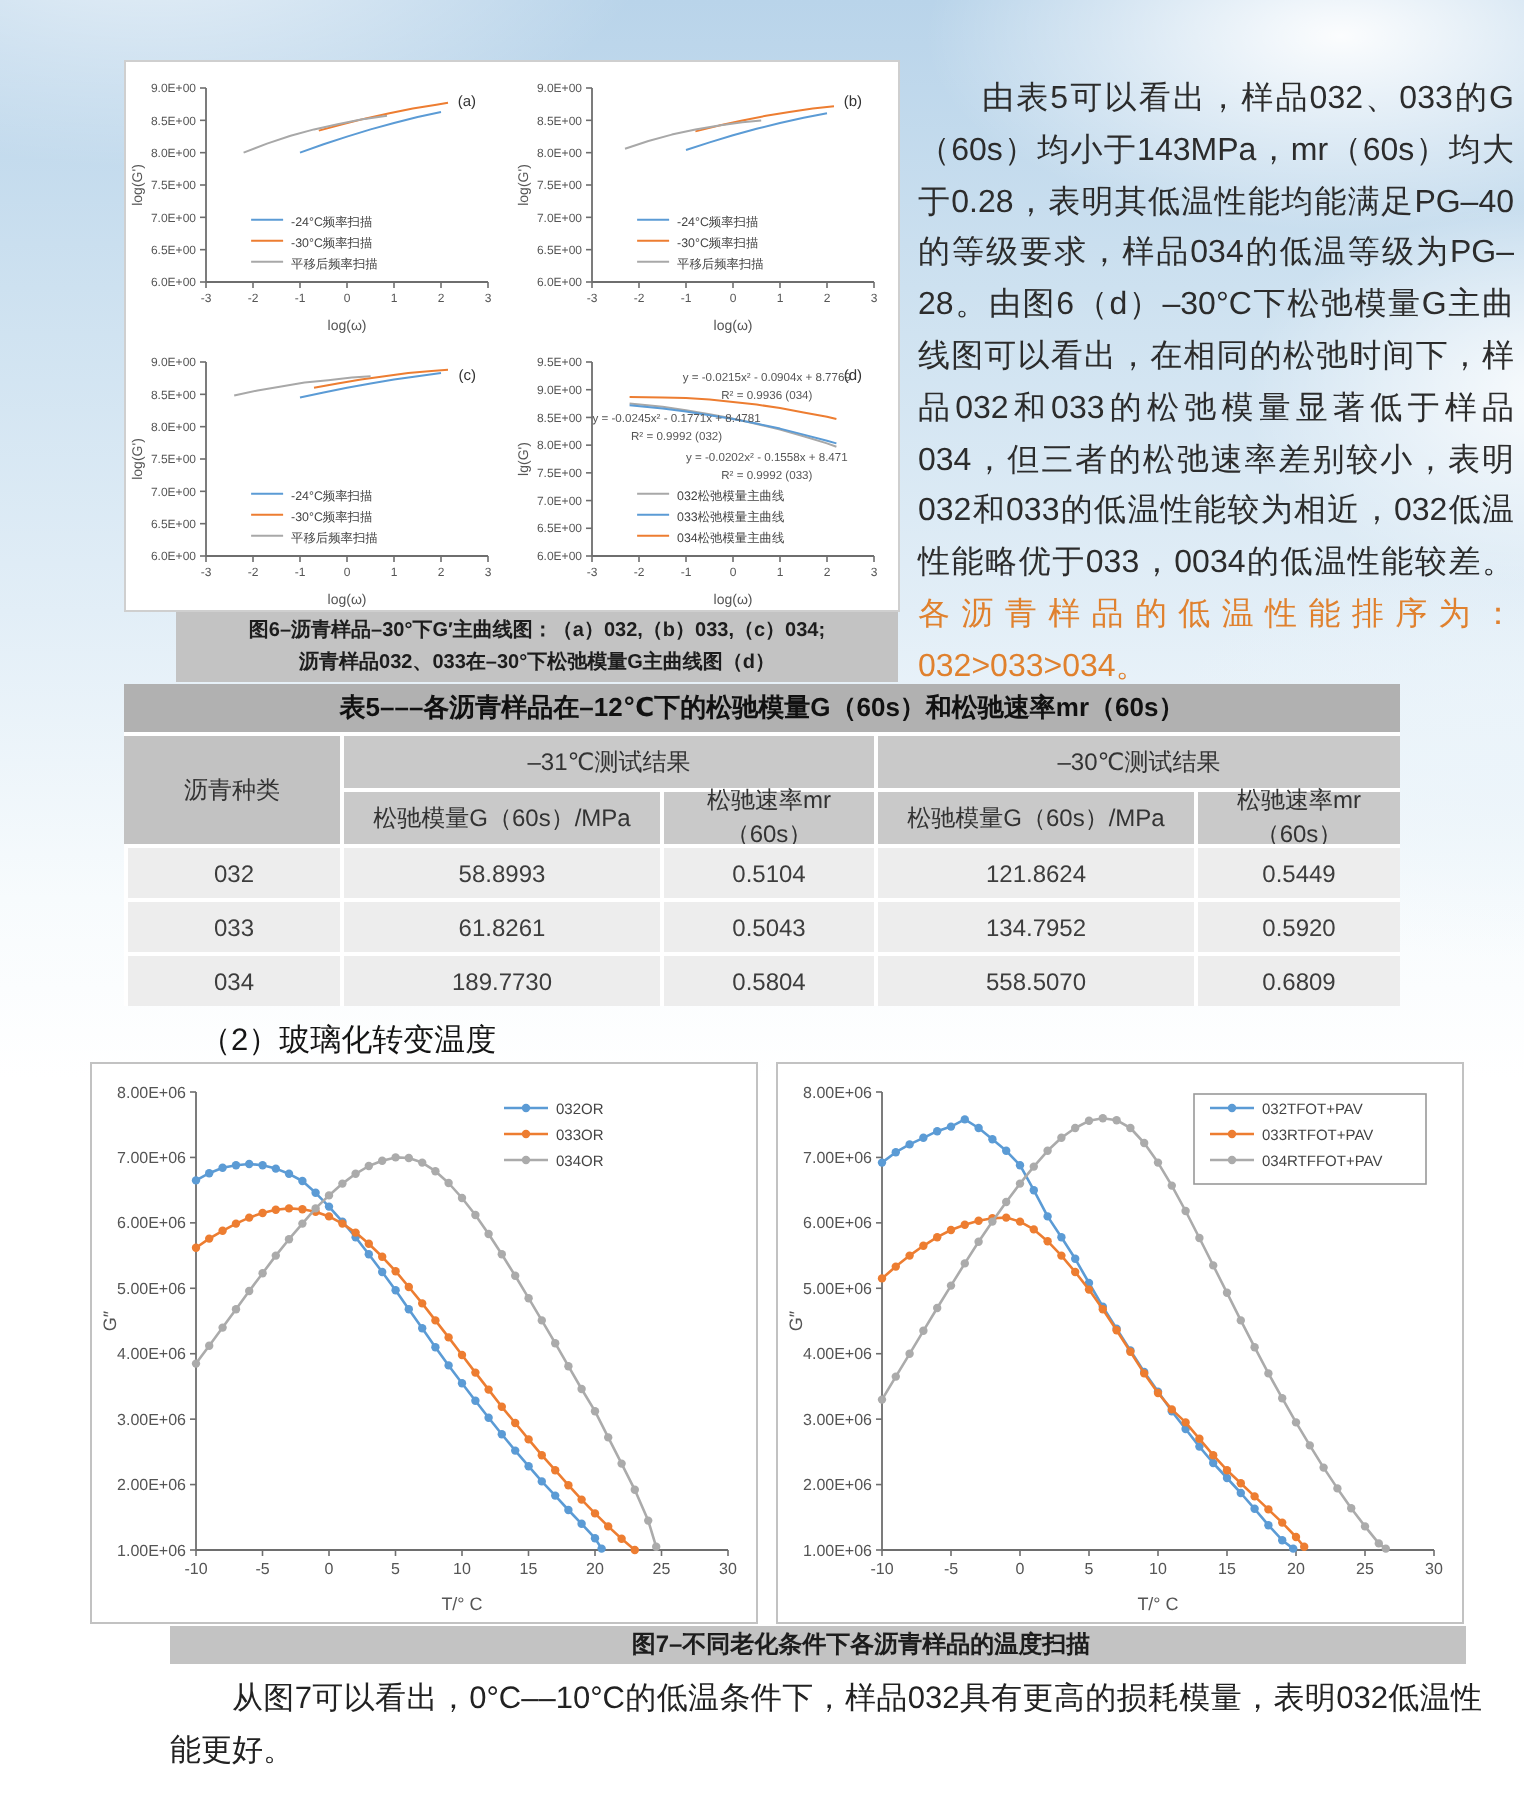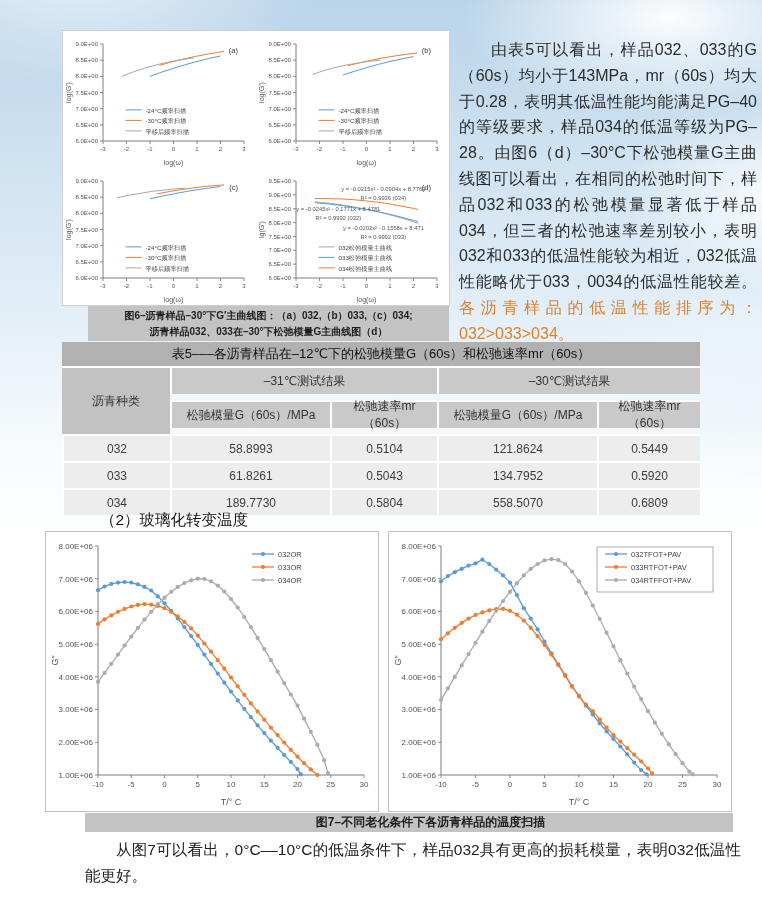--- a/index.html
+++ b/index.html
@@ -26,21 +26,21 @@
   }
   .right-col {
     position:absolute; left:459px; top:37px; width:298px;
     font-size:16px; line-height:25.8px; color:#2c2c2c;
     text-align:justify; text-indent:2em;
   }
   .right-col .tail { color:#e0812e; }
   .tbl { position:absolute; left:62px; top:342px; width:638px; font-size:12px; color:#3d3d3d; }
   .tbl-title {
     height:24px; line-height:24px; background:#b1b1b1; color:#111;
-    font-weight:normal; font-size:13px; text-align:center;
+    font-weight:bold; font-size:13px; text-align:center;
   }
   .tbl-grid { display:grid; grid-template-columns:108px 160px 107px 160px 103px; }
   .cell { display:flex; align-items:center; justify-content:center; text-align:center;
           border-left:2px solid #fff; border-top:2px solid #fff; }
   .cell:first-child { border-left:none; }
   .hcell { background:#c9c9c9; color:#333; }
   .h1 { height:28px; } .h2 { height:28px; }
   .species { background:#c2c2c2; }
   .dcell { background:#ededed; height:27px; }
   .sec-heading { position:absolute; left:100px; top:510px; font-size:15.5px; color:#141414; }
@@ -253,21 +253,21 @@
   <div class="fig6-caption">
     <div>图6–沥青样品–30°下G′主曲线图：（a）032,（b）033,（c）034;</div>
     <div>沥青样品032、033在–30°下松弛模量G主曲线图（d）</div>
   </div>
 
   <div class="right-col"><span>由表5可以看出，样品032、033的G（60s）均小于143MPa，mr（60s）均大于0.28，表明其低温性能均能满足PG–40的等级要求，样品034的低温等级为PG–28。由图6（d）–30°C下松弛模量G主曲线图可以看出，在相同的松弛时间下，样品032和033的松弛模量显著低于样品034，但三者的松弛速率差别较小，表明032和033的低温性能较为相近，032低温性能略优于033，0034的低温性能较差。</span><span class="tail">各沥青样品的低温性能排序为：032&gt;033&gt;034。</span></div>
 
   <div class="tbl">
     <div class="tbl-title">表5–––各沥青样品在–12℃下的松驰模量G（60s）和松驰速率mr（60s）</div>
     <div class="tbl-grid">
-      <div class="cell hcell species" style="grid-row:span 2; height:68px;">沥青种类</div>
+      <div class="cell hcell species" style="grid-row:span 2; height:56px;">沥青种类</div>
       <div class="cell hcell h1" style="grid-column:span 2;">–31℃测试结果</div>
       <div class="cell hcell h1" style="grid-column:span 2;">–30℃测试结果</div>
       <div class="cell hcell h2">松驰模量G（60s）/MPa</div>
       <div class="cell hcell h2">松驰速率mr（60s）</div>
       <div class="cell hcell h2">松驰模量G（60s）/MPa</div>
       <div class="cell hcell h2">松驰速率mr（60s）</div>
 
       <div class="cell dcell">032</div>
       <div class="cell dcell">58.8993</div>
       <div class="cell dcell">0.5104</div>

